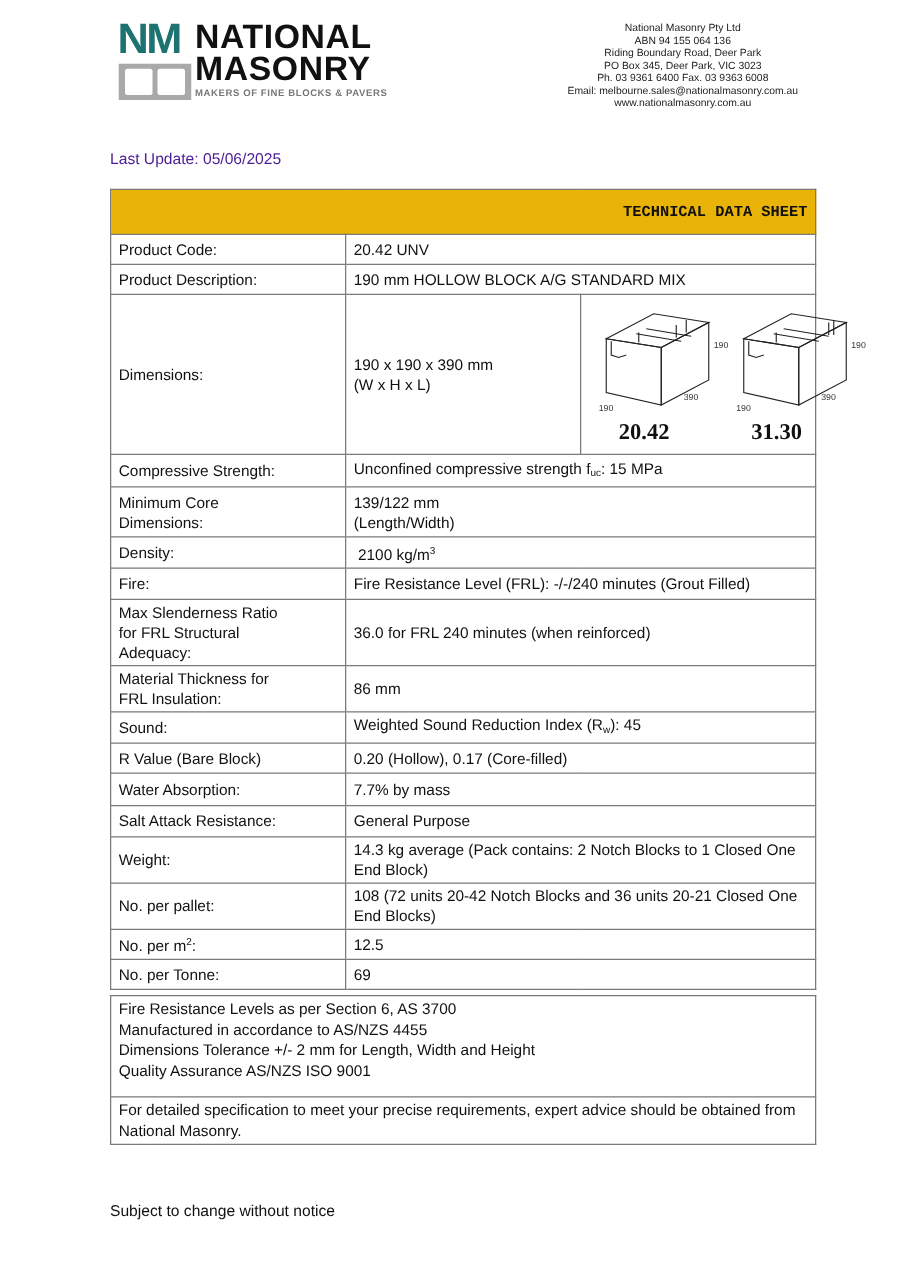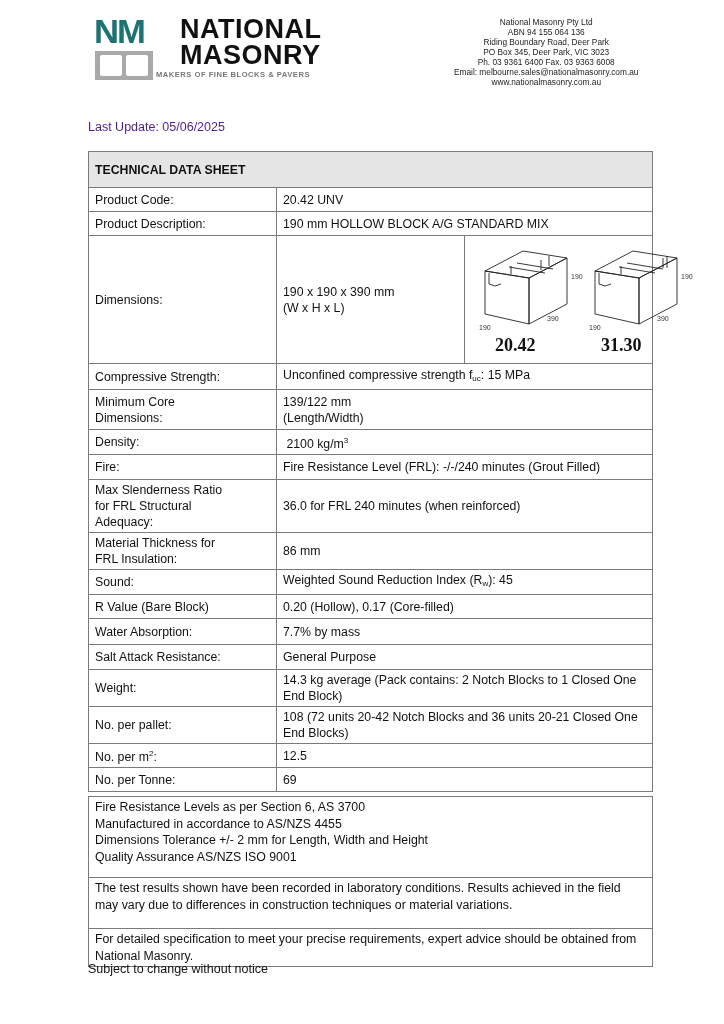--- a/index.html
+++ b/index.html
@@ -8,36 +8,36 @@
 
   
   .logo { position: absolute; left: 94px; top: 16px; width: 222px; height: 66px; }
   .logo-mark { position: absolute; left: 0; top: 0; width: 60px; height: 64px; }
   .nm-text { position: absolute; left: 0; top: -4px; font-weight: bold; font-size: 34px;
              color: #1d7371; letter-spacing: -2px; line-height: 38px;
              font-family: "Liberation Sans", sans-serif; transform: scaleX(1.02); transform-origin: left; }
   .blocks { position: absolute; left: 1px; top: 35px; width: 58px; height: 29px; background: #a9a9a9; }
   .blocks .cell { position: absolute; top: 4px; width: 22px; height: 21px; background: #fff; border-radius: 2px; }
   .blocks .c1 { left: 5px; } .blocks .c2 { left: 31px; }
-  .brand { position: absolute; left: 62px; top: 0; margin-left: 24px; }
+  .brand { position: absolute; left: 62px; top: 0; }
   .brand-line { font-weight: bold; font-size: 27px; line-height: 26px; color: #111; letter-spacing: 0.5px;
                 font-family: "Liberation Sans", sans-serif; }
   .tagline { position: absolute; left: 62px; top: 54px; font-size: 7.6px; font-weight: bold; color: #777;
              letter-spacing: 0.5px; white-space: nowrap; }
 
   .contact { position: absolute; left: 454px; top: 17px; font-size: 8.3px; line-height: 10px; color: #222; }
   .contact div { white-space: nowrap; text-align: center; }
 
   .last-update { position: absolute; left: 88px; top: 120px; font-size: 12.5px; color: #4c1d95; }
 
   
   .tds { position: absolute; left: 88px; top: 151px; width: 565px; border-collapse: collapse;
          font-size: 12.3px; table-layout: fixed; }
   .tds td { border: 1.5px solid #7a7a7a; padding: 2px 6px; vertical-align: middle; line-height: 16px; }
-  .tds .hdr { background: #e5e5e5; text-align: left; font-weight: bold; height: 31px; }
+  .tds .hdr { background: #eab308; text-align: right; font-weight: bold; height: 31px; font-family: Liberation Mono, monospace; }
   .tds .lbl { width: 141px; }
   .tds .img-cell { padding: 0; width: 240px; }
   sub, sup { font-size: 8px; }
   sup { vertical-align: 5px; } sub { vertical-align: -2px; }
 
   .block-figs { position: relative; width: 240px; height: 127px; }
   .fig { position: absolute; top: 0; width: 120px; height: 127px; }
   .fig-label { position: absolute; top: 101px; font-family: "Liberation Serif", serif; font-weight: bold; font-size: 18px; }
   .dim { position: absolute; font-size: 7px; color: #333; }
 
@@ -218,21 +218,18 @@
   <tbody>
       <tr>
     <td class="n1">
       <div>Fire Resistance Levels as per Section 6, AS 3700</div>
       <div>Manufactured in accordance to AS/NZS 4455</div>
       <div>Dimensions Tolerance +/- 2 mm for Length, Width and Height</div>
       <div>Quality Assurance AS/NZS ISO 9001</div>
     </td>
   </tr>
   <tr>
-    <td class="n2">The test results shown have been recorded in laboratory conditions. Results achieved in the field may vary due to differences in construction techniques or material variations.</td>
-  </tr>
-  <tr>
     <td class="n3">For detailed specification to meet your precise requirements, expert advice should be obtained from National Masonry.</td>
   </tr>
 </tbody>
   </table>
 
 <div class="footer-note">Subject to change without notice</div>
 
 </body></html>

